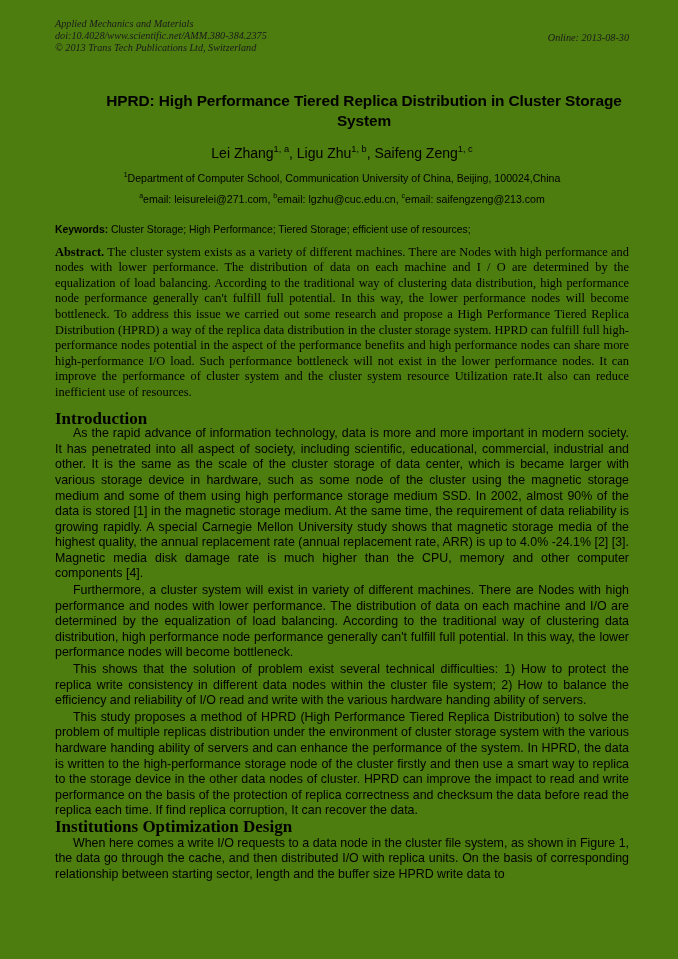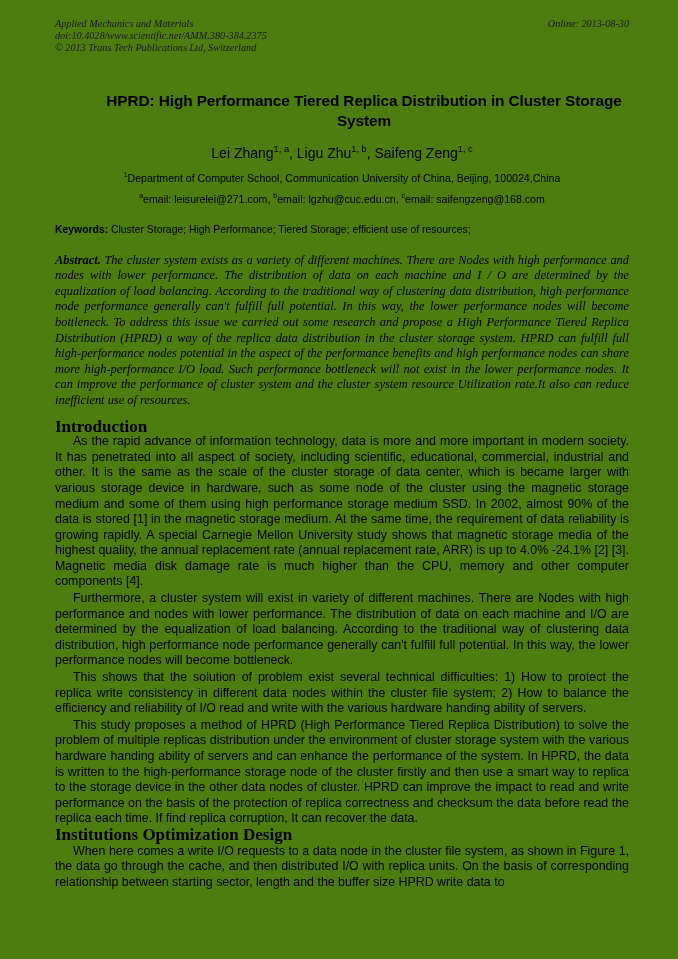--- a/index.html
+++ b/index.html
@@ -35,21 +35,21 @@
     font-size: 10.2px;
     line-height: 12.2px;
     color: #1a1a1a;
   }
   .journal-header .left-block {
     width: 400px;
   }
   .journal-header .online-date {
     position: absolute;
     right: 0;
-    top: 0;
+    top: 14px;
     font-size: 10.2px;
     white-space: nowrap;
   }
 
   
   .paper-title {
     margin-top: 36px;
     font-family: "Liberation Sans", sans-serif;
     font-weight: bold;
     font-size: 15.4px;
@@ -100,28 +100,27 @@
     line-height: 14px;
     text-align: left;
     color: #000;
   }
   .keywords .kw-label {
     font-weight: bold;
   }
 
   
   .abstract {
-    margin-top: 16px;
+    margin-top: 8px;
     font-family: "Liberation Serif", serif;
     font-size: 12.4px;
     line-height: 15.6px;
     text-align: justify;
     text-justify: inter-word;
     color: #000;
-    font-style: italic;
   }
   .abstract .ab-label {
     font-weight: bold;
   }
 
   .section-heading {
     margin-top: 10px;
     font-family: "Liberation Serif", serif;
     font-weight: bold;
     font-size: 17px;
@@ -159,21 +158,21 @@
 
     <div class="authors">
       <span>Lei Zhang</span><sup>1, a</sup><span>, </span><span>Ligu Zhu</span><sup>1, b</sup><span>, </span><span>Saifeng Zeng</span><sup>1, c</sup>
     </div>
 
     <div class="affiliation">
       <sup>1</sup><span>Department of Computer School, Communication University of China, Beijing, 100024,China</span>
     </div>
 
     <div class="emails">
-      <sup>a</sup><span>email: leisurelei@271.com, </span><sup>b</sup><span>email: lgzhu@cuc.edu.cn, </span><sup>c</sup><span>email: saifengzeng@168.com</span>
+      <sup>a</sup><span>email: leisurelei@271.com, </span><sup>b</sup><span>email: lgzhu@cuc.edu.cn, </span><sup>c</sup><span>email: saifengzeng@213.com</span>
     </div>
 
     <div class="keywords">
       <span class="kw-label">Keywords:</span><span> Cluster Storage; High Performance; Tiered Storage; efficient use of resources;</span>
     </div>
 
     <div class="abstract">
       <span class="ab-label">Abstract.</span><span> The cluster system exists as a variety of different machines. There are Nodes with high performance and nodes with lower performance. The distribution of data on each machine and I / O are determined by the equalization of load balancing. According to the traditional way of clustering data distribution, high performance node performance generally can't fulfill full potential. In this way, the lower performance nodes will become bottleneck. To address this issue we carried out some research and propose a High Performance Tiered Replica Distribution (HPRD) a way of the replica data distribution in the cluster storage system. HPRD can fulfill full high-performance nodes potential in the aspect of the performance benefits and high performance nodes can share more high-performance I/O load. Such performance bottleneck will not exist in the lower performance nodes. It can improve the performance of cluster system and the cluster system resource Utilization rate.It also can reduce inefficient use of resources.</span>
     </div>
 

